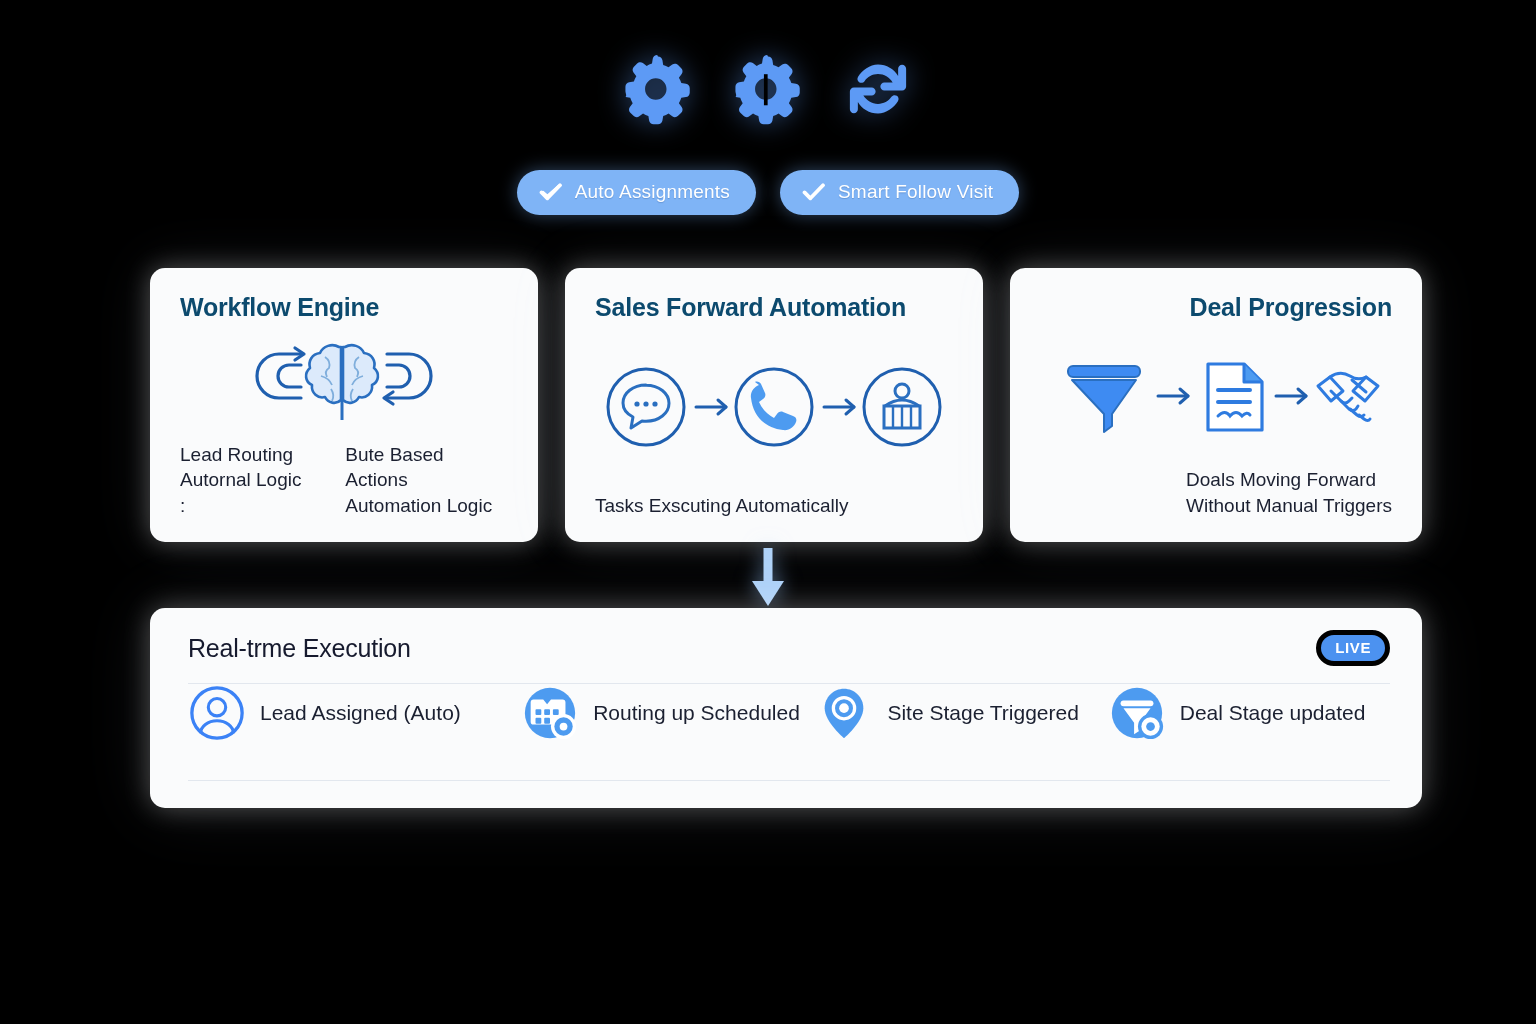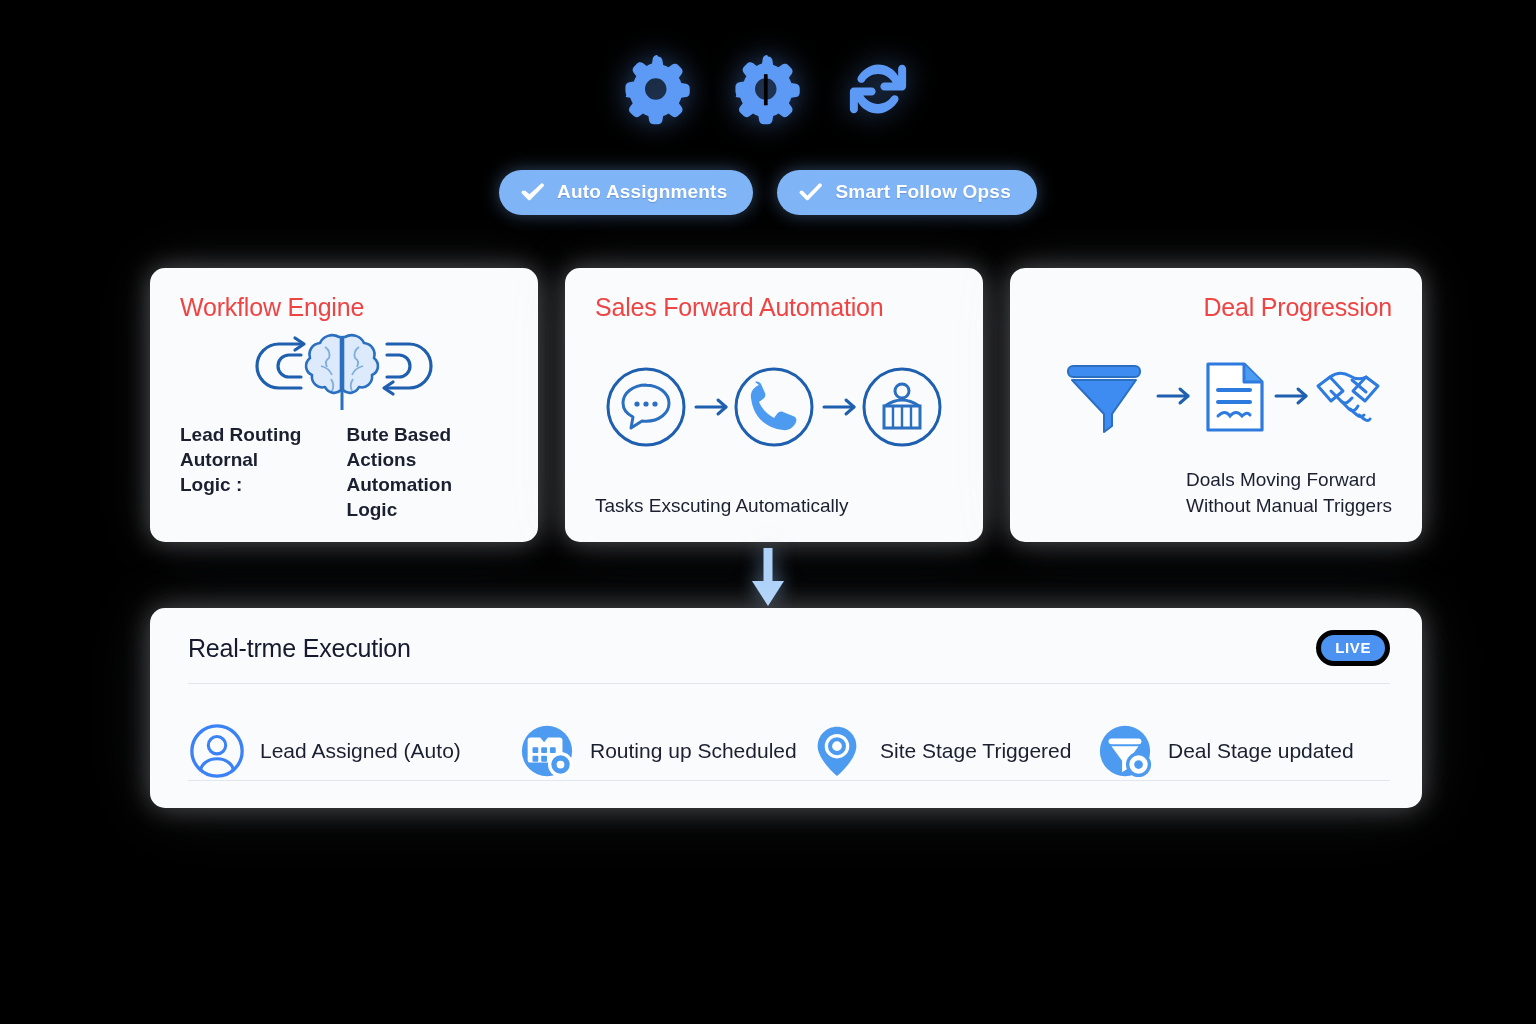--- a/index.html
+++ b/index.html
@@ -25,21 +25,21 @@
     display:flex; justify-content:center; align-items:center; gap: 24px;
   }
   .pill {
     display:flex; align-items:center; gap: 12px;
     background: #7FB4F6;
     border-radius: 999px;
     padding: 11px 26px 12px 22px;
     box-shadow: 0 0 18px rgba(120,175,245,.40);
   }
   .pill-label {
-    color: #ffffff; font-size: 19px; font-weight: bold;
+    color: #ffffff; font-size: 19px; font-weight: normal;
     letter-spacing: .2px; white-space: nowrap;
     text-shadow: 0 1px 1px rgba(40,80,140,.30);
   }
   .check { width: 24px; height: 18px; flex: 0 0 auto; }
 
   
   .cards {
     position: absolute; top: 268px; left: 150px;
     width: 1272px; height: 274px;
     display: flex; gap: 27px;
@@ -50,32 +50,32 @@
     box-shadow: 0 0 26px rgba(255,255,255,.30), 0 0 60px rgba(200,220,250,.10);
     padding: 26px 30px 24px 30px;
     display: flex; flex-direction: column;
     position: relative;
   }
   .card-1 { width: 388px; }
   .card-2 { width: 418px; }
   .card-3 { width: 412px; align-items: flex-end; }
 
   .card-title {
-    font-size: 25px; color: #ef4444; font-weight: normal;
+    font-size: 25px; color: #0c4a6e; font-weight: bold;
     letter-spacing: -.2px; line-height: 1.1;
   }
   .card-art {
     flex: 1 1 auto;
     display:flex; align-items:center; justify-content:center;
   }
   .card-foot {
     font-size: 19px; color: #1B2031; line-height: 1.33;
     white-space: pre-line;
   }
-  .foot-2col { display:flex; gap: 35px; font-weight: bold; }
+  .foot-2col { display:flex; gap: 35px; }
   .foot-2col .col { white-space: pre-line; }
 
   
   .connector {
     position:absolute; left: 748px; top: 548px; width: 40px; height: 60px;
     filter: drop-shadow(0 0 10px rgba(150,195,250,.55));
   }
 
   
   .exec-panel {
@@ -90,22 +90,22 @@
   .exec-title { font-size: 25px; color:#161A2E; letter-spacing:-.2px; }
   .live-badge {
     background: #4C92F0; color:#fff;
     font-size: 15px; font-weight: bold; letter-spacing: .6px;
     border-radius: 999px; padding: 4px 14px 5px 14px;
     border: 5px solid #000000;
   }
   .hr { height:1px; background:#E2E7EE; margin: 17px 0 0 0; }
   .hr.bottom { margin-top: 0; }
   .exec-items {
-    display:flex; align-items:flex-end; height: 96px;
-    gap: 0;
+    display:flex; align-items:flex-start; height: 96px;
+    gap: 12px;
   }
   .exec-item { display:flex; align-items:center; gap: 14px; }
   .exec-item.i0 { width: 330px; }
   .exec-item.i1 { width: 290px; }
   .exec-item.i2 { width: 288px; }
   .exec-item.i3 { width: 290px; }
   .exec-label { font-size: 21px; color:#1B2031; white-space:nowrap; }
   .exec-ico { width: 58px; height: 58px; flex:0 0 auto; }
 </style>
 </head>
@@ -132,21 +132,21 @@
       <svg class="check" viewBox="0 0 26 20">
         <path d="M2 11 L9 17.5 L24 2 L21 2 L9 12.5 L4.5 8.5 Z" fill="#ffffff"></path>
         <path d="M2.5 10.5 L9 17 L23 2.5" stroke="#ffffff" stroke-width="4.2" fill="none" stroke-linecap="round" stroke-linejoin="round"></path>
       </svg>
       <span class="pill-label">Auto Assignments</span>
     </div>
     <div class="pill">
       <svg class="check" viewBox="0 0 26 20">
         <path d="M2.5 10.5 L9 17 L23 2.5" stroke="#ffffff" stroke-width="4.2" fill="none" stroke-linecap="round" stroke-linejoin="round"></path>
       </svg>
-      <span class="pill-label">Smart Follow Opss</span>
+      <span class="pill-label">Smart Follow Visit</span>
     </div>
   </div>
 
   <div class="cards">
 
     <div class="card card-1">
       <div class="card-title">Workflow Engine</div>
       <div class="card-art">
         <svg width="190" height="100" viewBox="0 0 190 100">
           <g fill="none" stroke="#1F5FAF" stroke-width="3.2" stroke-linecap="round">

